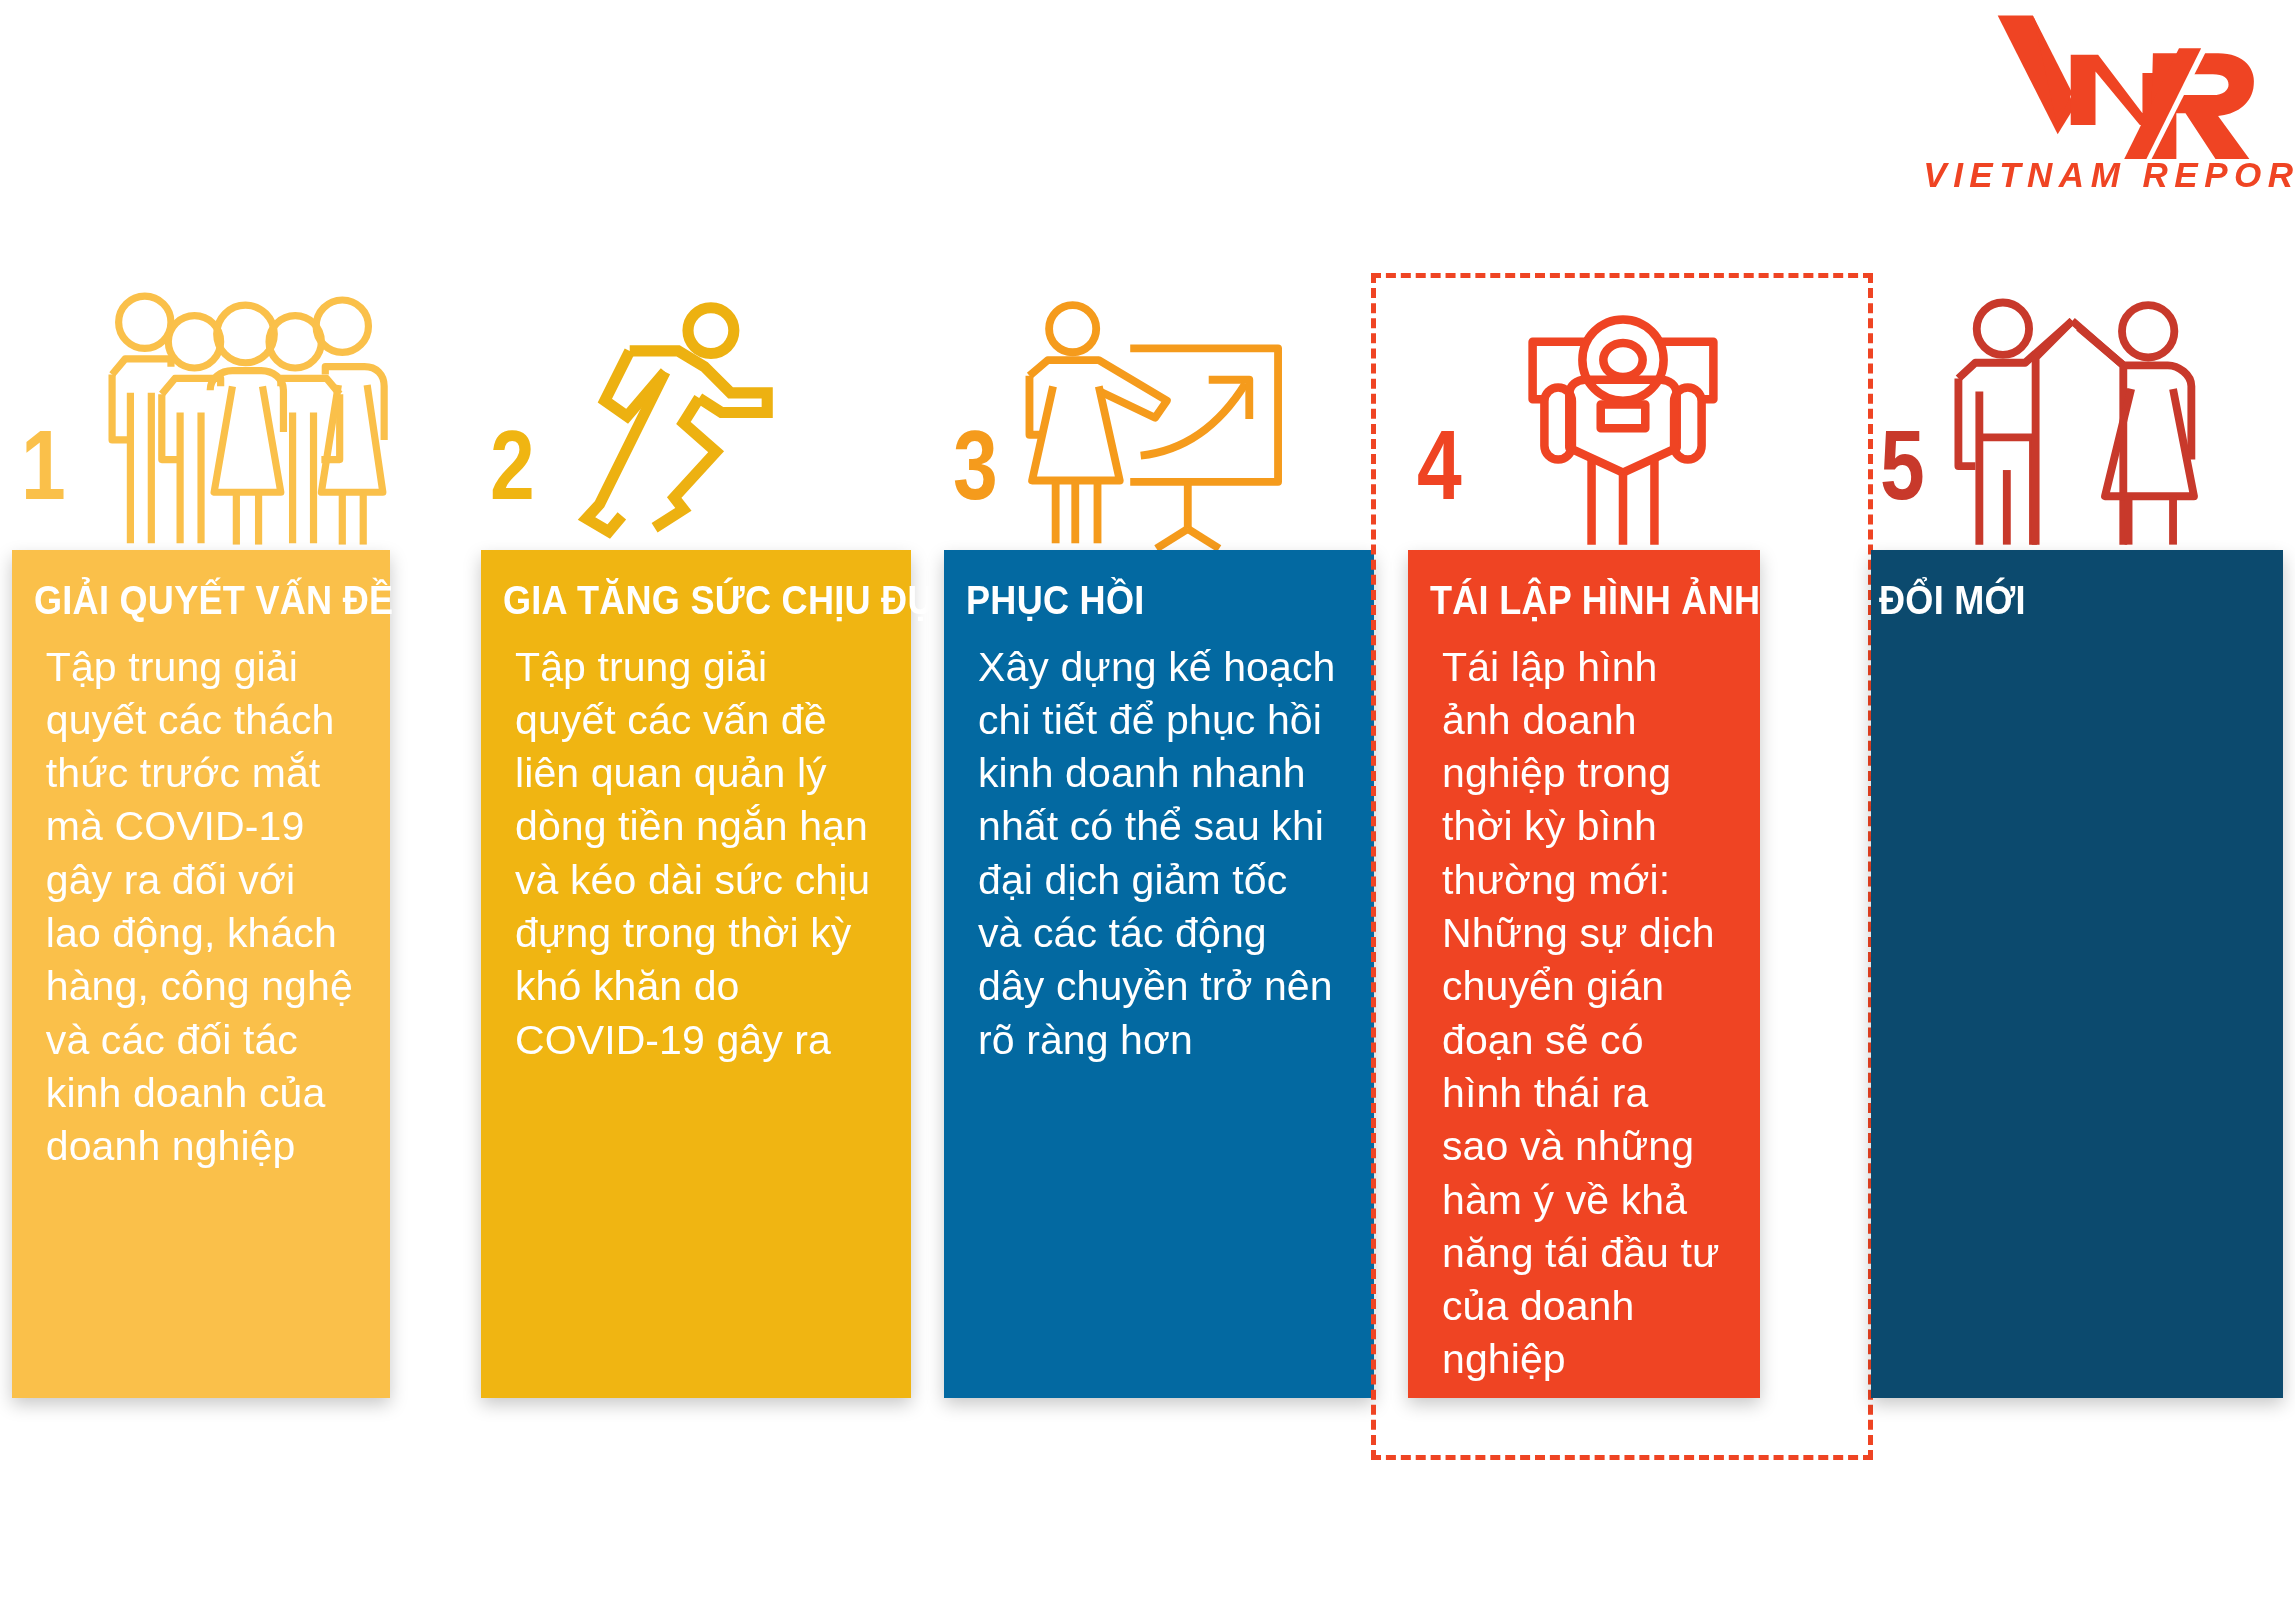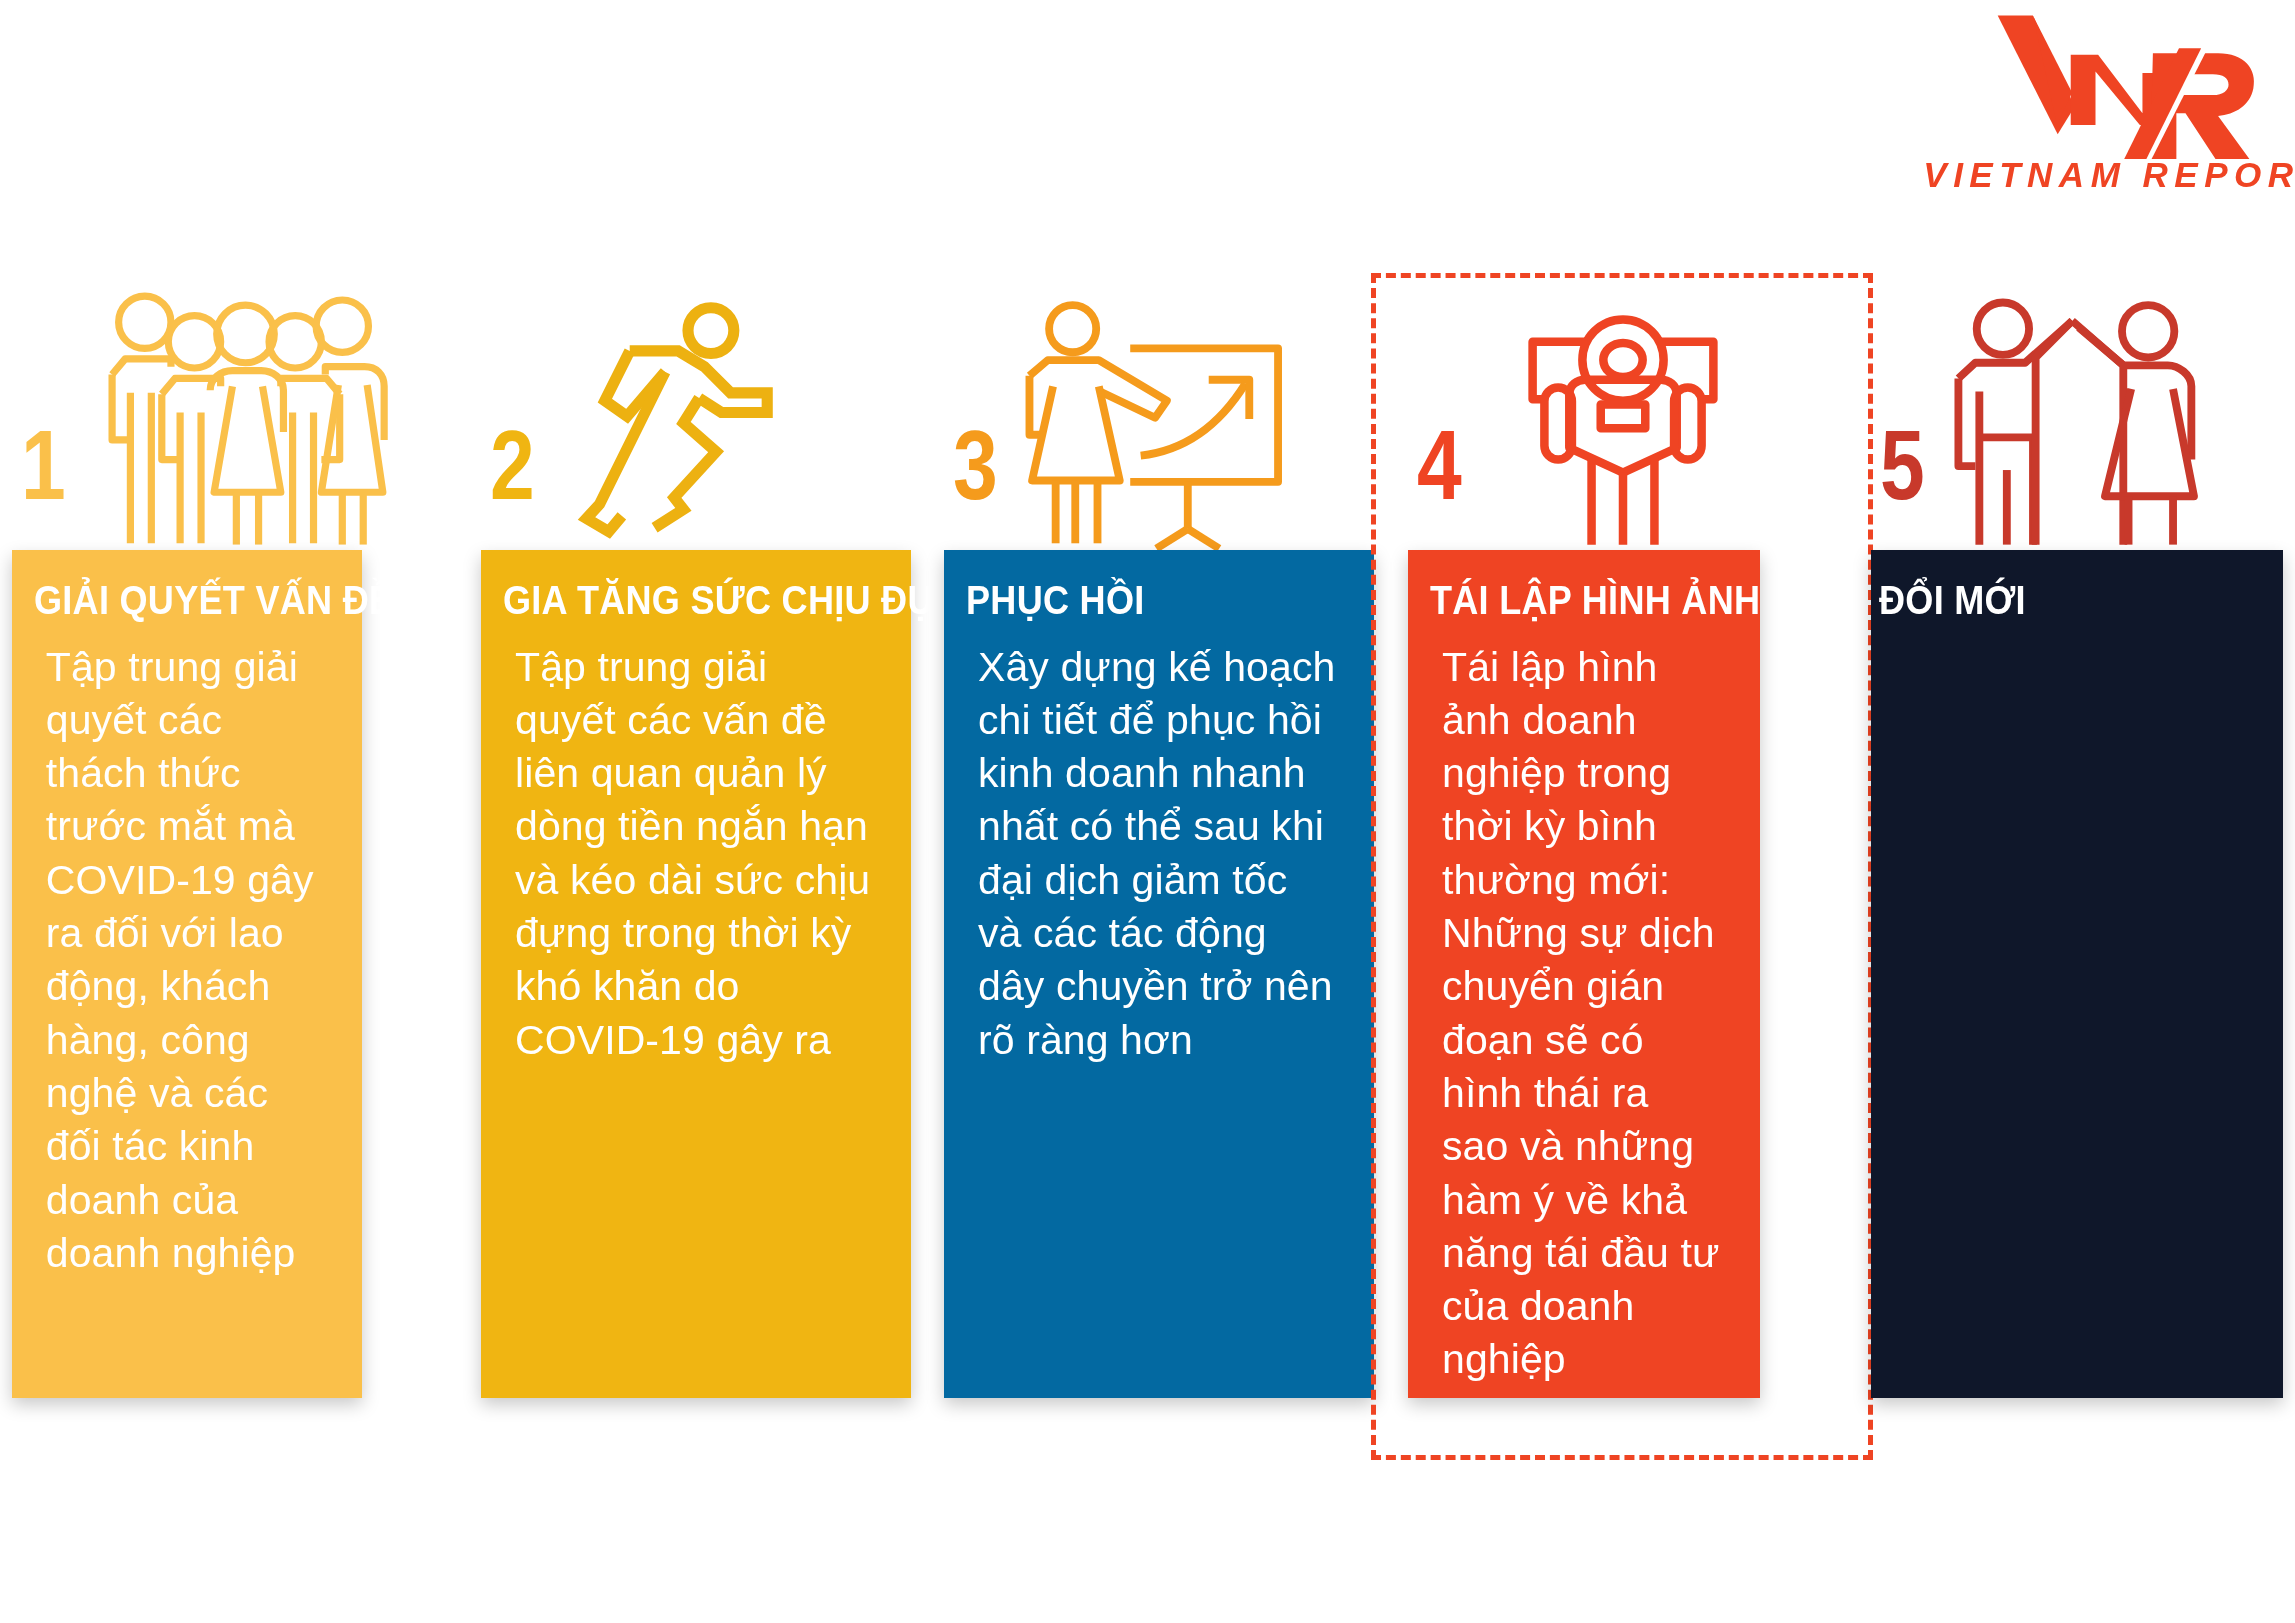--- a/index.html
+++ b/index.html
@@ -133,21 +133,21 @@
           <circle cx="424" cy="58" r="40"></circle>
           <path d="M398 132 L398 120 L458 120 C476 120 488 132 488 150 L488 232"></path>
           <path d="M418 148 L392 312 L486 312 L462 148"></path>
           <path d="M424 312 L424 392"></path>
           <path d="M456 312 L456 392"></path>
         </g>
       </svg>
     </div>
     <div class="num" style="left:9.2px;top:154px;color:#FAC04A;">1</div>
   </div>
-  <div class="panel" style="left:11.8px;top:550px;width:350px;height:848px;background:#FAC04A;">
+  <div class="panel" style="left:11.8px;top:550px;width:378px;height:848px;background:#FAC04A;">
     <h3>GIẢI QUYẾT VẤN ĐỀ</h3>
     <p>Tập trung giải quyết các thách thức trước mắt mà COVID-19 gây ra đối với lao động, khách hàng, công nghệ và các đối tác kinh doanh của doanh nghiệp</p>
   </div>
 
   <div class="col" style="left:481px;width:430px;height:288px;">
     <div class="icon-wrap" style="justify-content:center;">
       <svg width="275" height="262" viewBox="0 0 420 400">
         <g fill="none" stroke="#EDB111" stroke-width="17" stroke-linejoin="miter" stroke-linecap="butt">
           <circle cx="232" cy="65" r="35"></circle>
           <path d="M108 96 L182 96 L222 120 L262 160 L318 160 L318 190 L248 190 L214 168"></path>
@@ -245,18 +245,18 @@
           <circle cx="338" cy="66" r="40"></circle>
           <path d="M232 60 L300 118 L368 118 C384 118 404 132 404 150 L404 262"></path>
           <path d="M312 154 L272 318 L408 318 L376 154"></path>
           <path d="M308 318 L308 392"></path>
           <path d="M376 318 L376 392"></path>
         </g>
       </svg>
     </div>
     <div class="num" style="left:9.2px;top:154px;color:#C8392B;">5</div>
   </div>
-  <div class="panel" style="left:1871px;top:550px;width:412px;height:848px;background:#0f172a;padding-left:8px;">
+  <div class="panel" style="left:1871px;top:550px;width:412px;height:848px;background:#0c4a6e;padding-left:8px;">
     <h3>ĐỔI MỚI</h3>
   </div>
 
 </div>
 
 
 </body></html>

